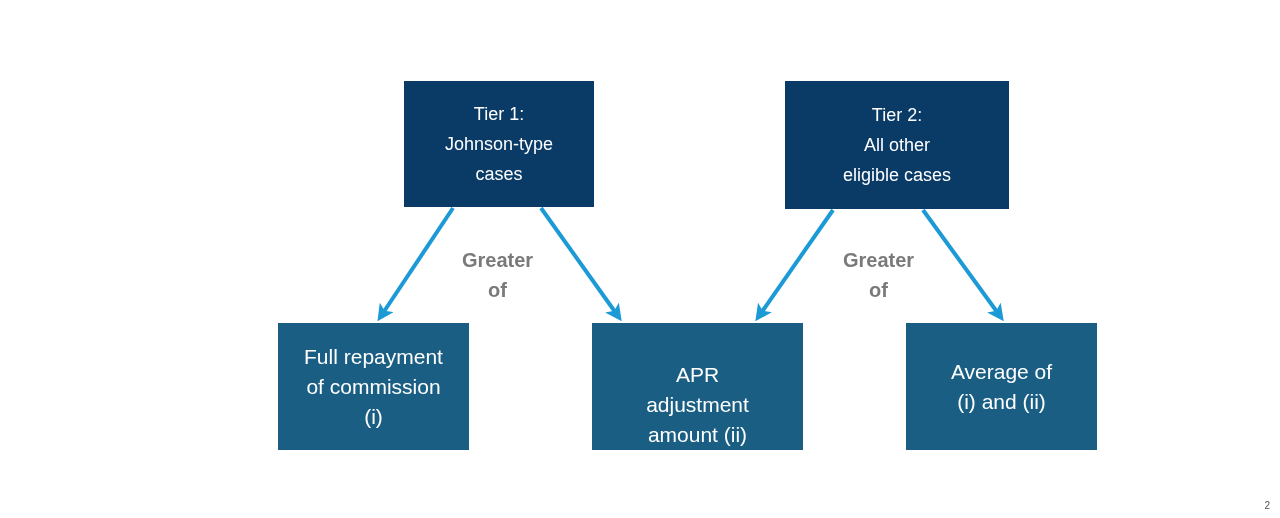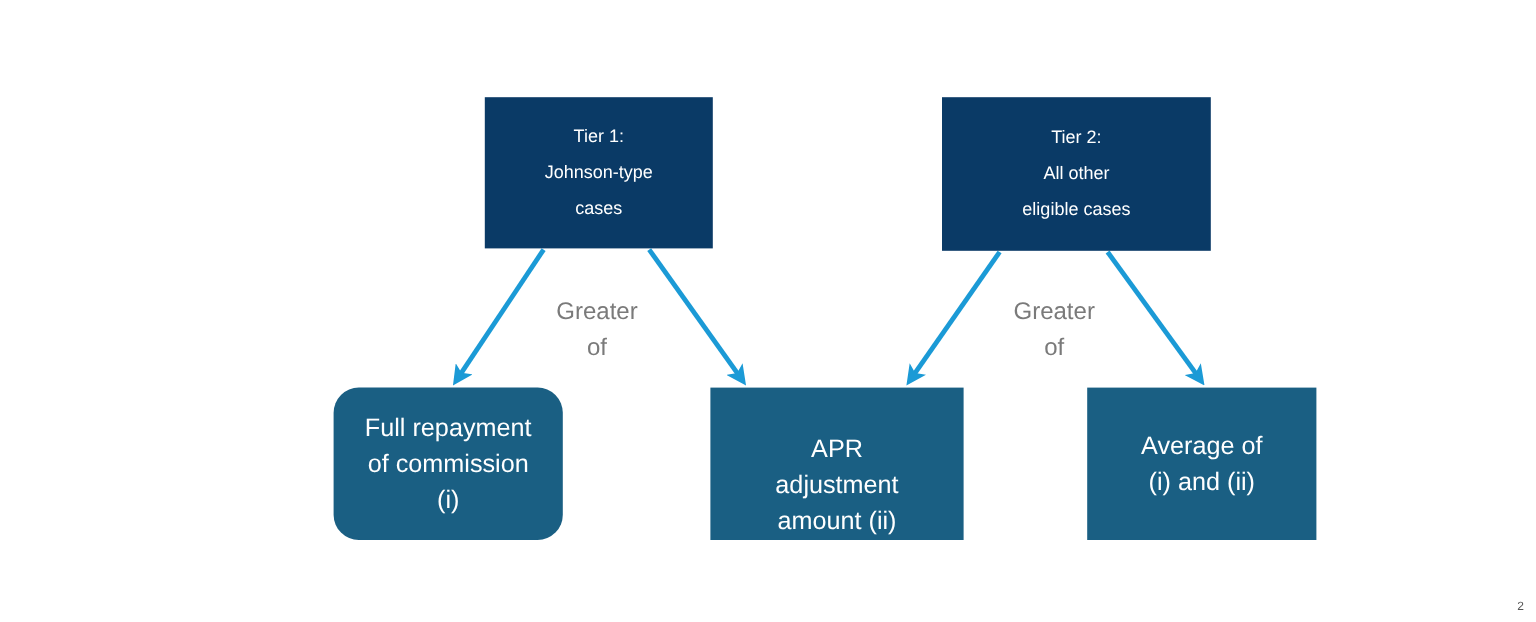--- a/index.html
+++ b/index.html
@@ -37,36 +37,37 @@
     box-sizing: border-box;
     z-index: 2;
   }
   .node-text {
     display: block;
     width: 100%;
     white-space: pre-line;
   }
   .tier-node {
     background: #0a3a66;
-    font-size: 15px;
+    font-size: 18px;
     line-height: 30px;
   }
   .outcome-node {
     background: #1a5f83;
     font-size: 21px;
     line-height: 30px;
   }
   .edge-label {
     position: absolute;
     color: #7a7a7a;
     font-size: 20px;
     line-height: 30px;
     text-align: center;
     white-space: pre-line;
     z-index: 3;
+    font-weight: bold;
   }
   .page-number {
     position: absolute;
     right: 10px;
     bottom: 6px;
     color: #555555;
     font-size: 10px;
     line-height: 12px;
   }
 </style>
@@ -94,21 +95,21 @@
 Johnson-type
 cases</span>
   </div>
 
   <div class="node tier-node" style="left: 785px; top: 81px; width: 224px; height: 128px;">
     <span class="node-text">Tier 2:
 All other
 eligible cases</span>
   </div>
 
-  <div class="node outcome-node" style="left: 278px; top: 323px; width: 191px; height: 127px; border-radius: 21px;">
+  <div class="node outcome-node" style="left: 278px; top: 323px; width: 191px; height: 127px;">
     <span class="node-text">Full repayment
 of commission
 (i)</span>
   </div>
 
   <div class="node outcome-node" style="left: 592px; top: 323px; width: 211px; height: 127px; align-items: flex-end;">
     <span class="node-text">APR
 adjustment
 amount (ii)</span>
   </div>

